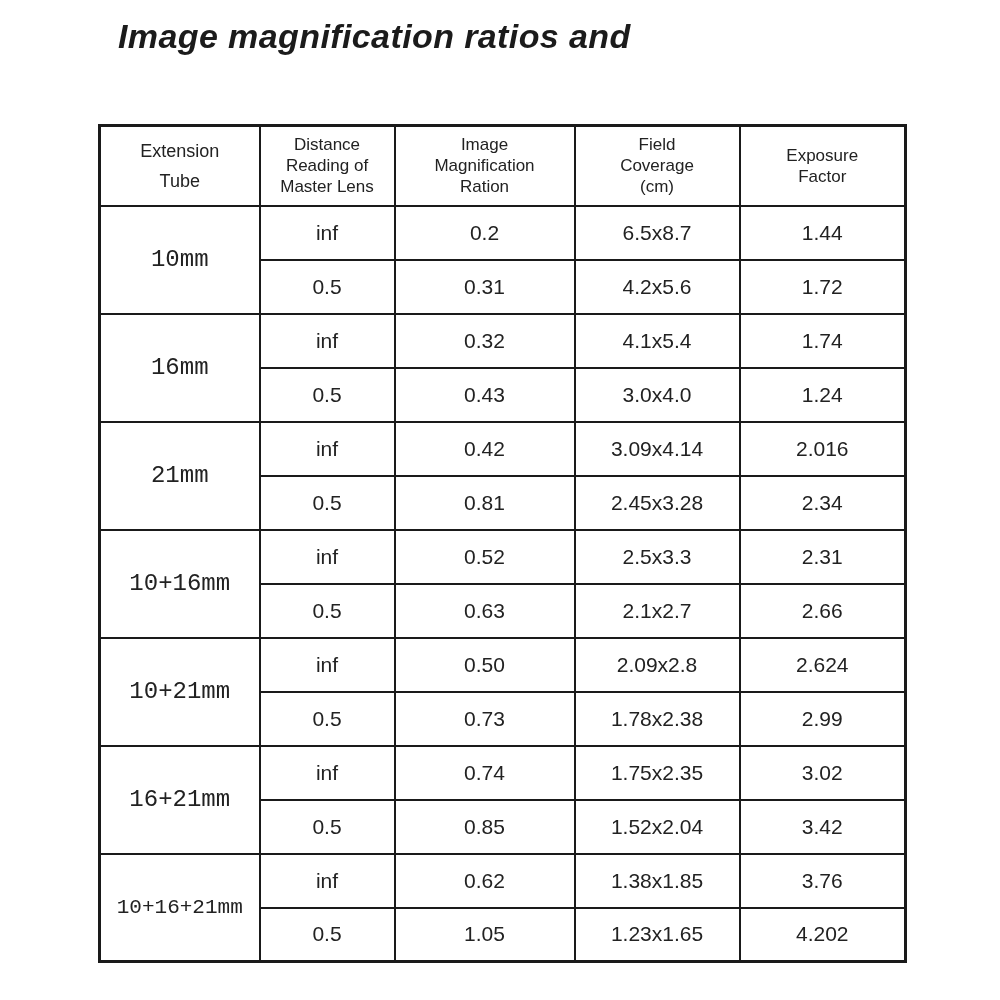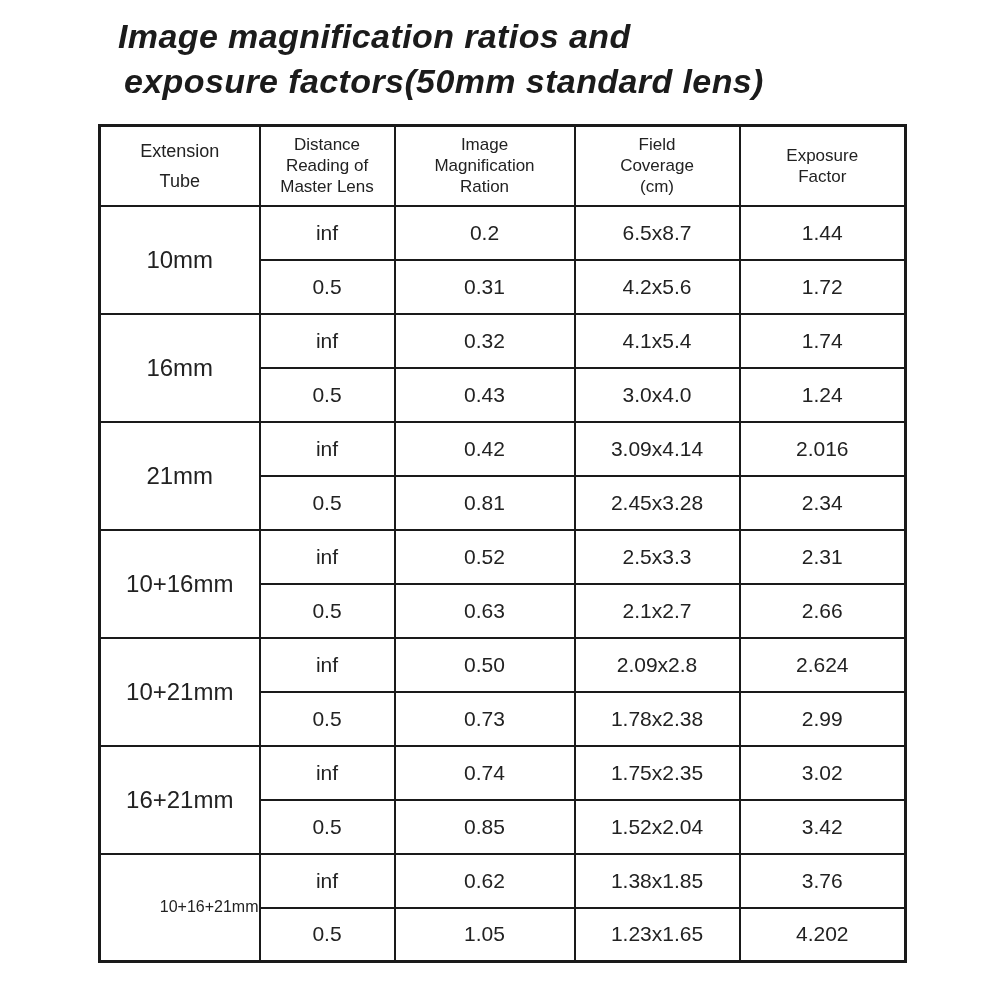--- a/index.html
+++ b/index.html
@@ -50,29 +50,28 @@
   }
   .spec thead th.tube-h {
     font-size: 18px;
     line-height: 30px;
   }
   .spec td {
     height: 54px;
     font-size: 21px;
     color: #222222;
   }
-  .spec td.tube { font-size: 24px; }
-  .spec td.tube-sm { font-size: 16px; padding: 0; text-align: right; }
+  .spec td.tube { font-size: 24px; font-family: Liberation Mono, monospace; }
+  .spec td.tube-sm { font-size: 21px; padding: 0; }
 </style>
 </head>
 <body>
 
 <h1 class="title">
   <span class="t1">Image magnification ratios and</span>
-  <span class="t2">exposure factors(50mm standard lens)</span>
 </h1>
 
 <table class="spec">
   <colgroup>
     <col style="width:160px">
     <col style="width:135px">
     <col style="width:180px">
     <col style="width:165px">
     <col style="width:166px">
   </colgroup>

